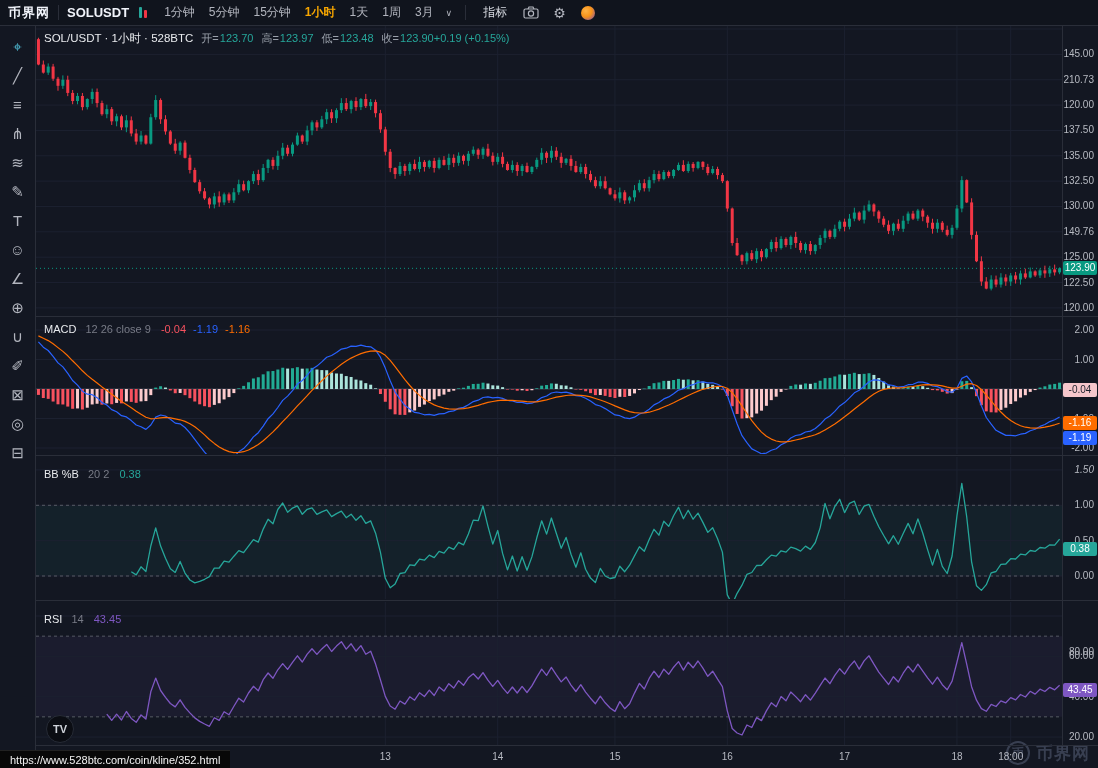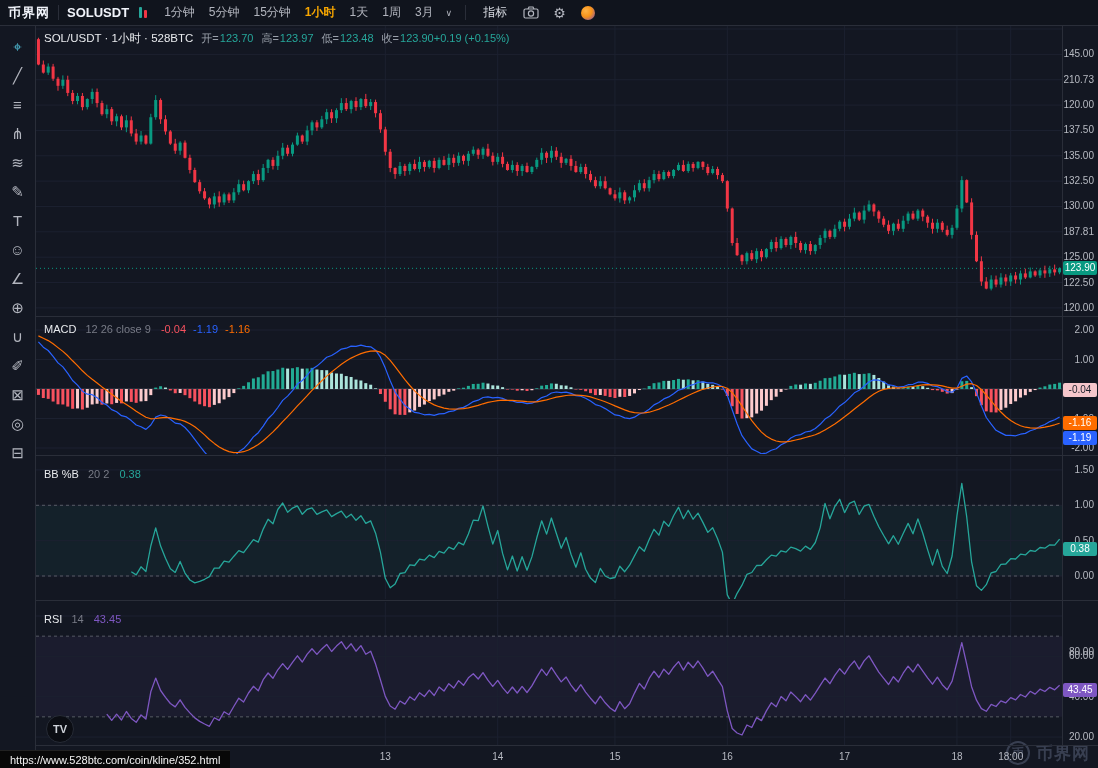--- a/index.html
+++ b/index.html
@@ -153,30 +153,30 @@
   <div class="axis-vline"></div>
 
   <div id="axis-col">
       <div class="axis-label" style="top: 48.3916px;">145.00</div>
       <div class="axis-label" style="top: 73.7413px;">210.73</div>
       <div class="axis-label" style="top: 99.0909px;">120.00</div>
       <div class="axis-label" style="top: 124.441px;">137.50</div>
       <div class="axis-label" style="top: 149.79px;">135.00</div>
       <div class="axis-label" style="top: 175.14px;">132.50</div>
       <div class="axis-label" style="top: 200.49px;">130.00</div>
-      <div class="axis-label" style="top: 225.839px;">187.81</div>
+      <div class="axis-label" style="top: 225.839px;">149.76</div>
       <div class="axis-label" style="top: 251.189px;">125.00</div>
       <div class="axis-label" style="top: 276.538px;">122.50</div>
       <div class="axis-label" style="top: 301.888px;">120.00</div>
       <div class="axis-label" style="top: 324px;">2.00</div>
       <div class="axis-label" style="top: 353.5px;">1.00</div>
       <div class="axis-label" style="top: 383px;">0.00</div>
       <div class="axis-label" style="top: 412.5px;">-1.00</div>
       <div class="axis-label" style="top: 442px;">-2.00</div>
-      <div class="axis-label" style="top: 463.95px;">1.50</div>
+      <div class="axis-label" style="top: 463.95px; font-style: italic;">1.50</div>
       <div class="axis-label" style="top: 499.3px;">1.00</div>
       <div class="axis-label" style="top: 534.65px;">0.50</div>
       <div class="axis-label" style="top: 570px;">0.00</div>
       <div class="axis-label" style="top: 610px; margin-top: 36px;">80.00</div>
       <div class="axis-label" style="top: 650.34px; padding-left: 27px;">60.00</div>
       <div class="axis-label" style="top: 690.68px;">40.00</div>
       <div class="axis-label" style="top: 731.02px;">20.00</div>
       <div class="axis-badge" style="top: 261.343px; background: rgb(8, 153, 129); color: rgb(255, 255, 255);">123.90</div>
       <div class="axis-badge" style="top: 542.134px; background: rgb(38, 166, 154); color: rgb(255, 255, 255);">0.38</div>
       <div class="axis-badge" style="top: 682.721px; background: rgb(126, 87, 194); color: rgb(255, 255, 255);">43.45</div>

